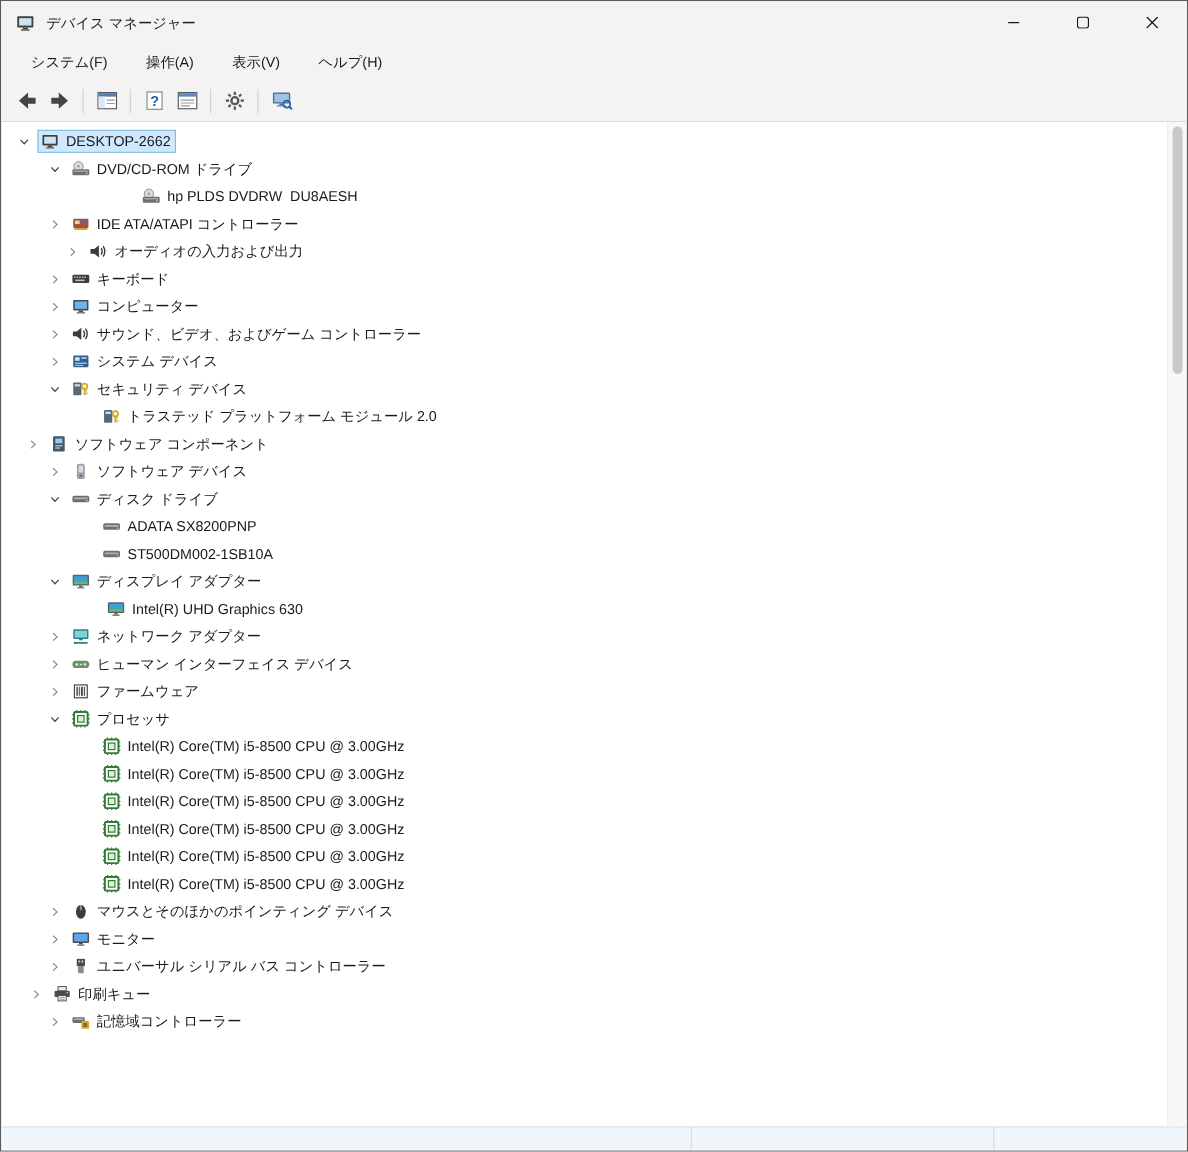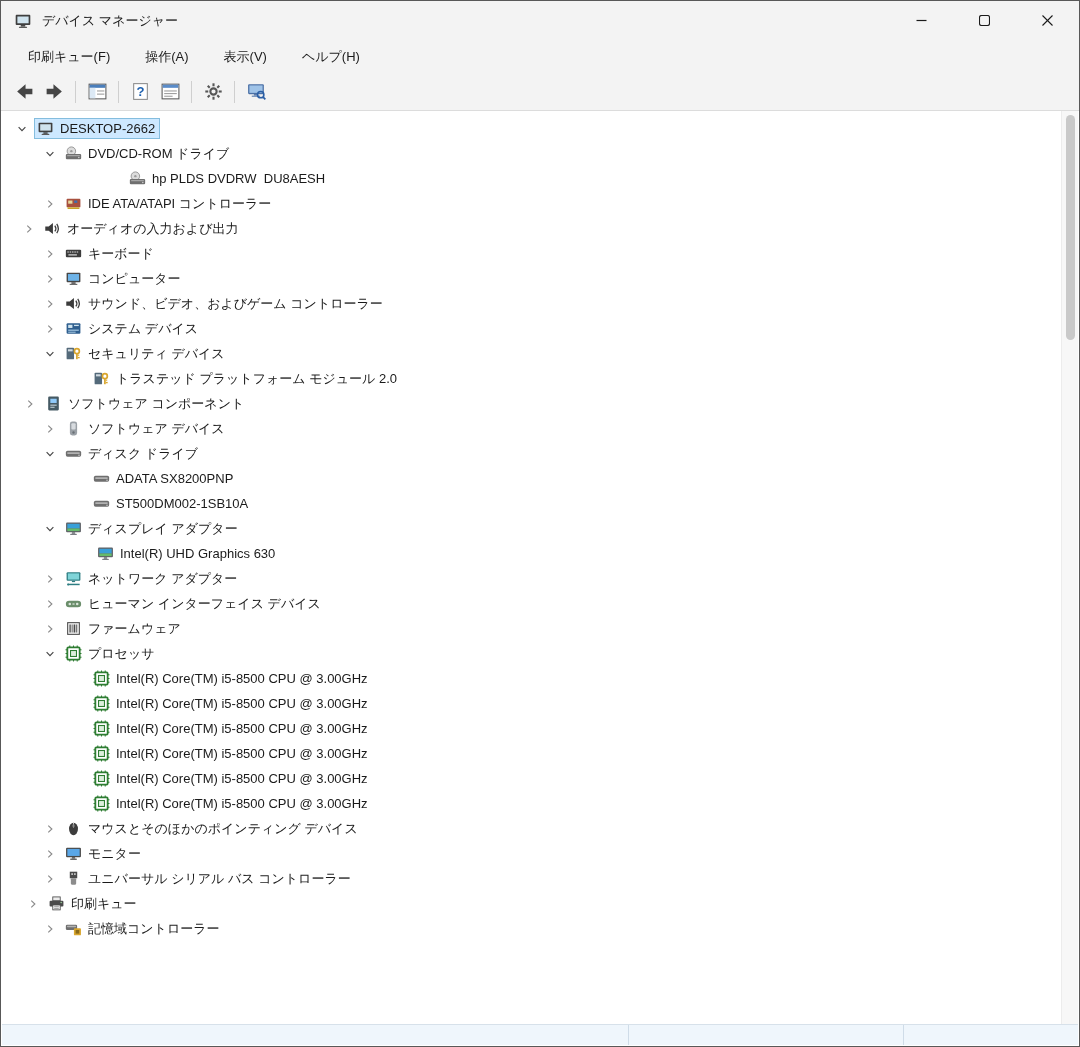--- a/index.html
+++ b/index.html
@@ -89,21 +89,21 @@
           <svg width="11" height="11" viewBox="0 0 11 11">
               <line x1="0.5" y1="0.5" x2="10.5" y2="10.5" stroke="#1a1a1a" stroke-width="1.1"></line>
               <line x1="10.5" y1="0.5" x2="0.5" y2="10.5" stroke="#1a1a1a" stroke-width="1.1"></line>
             </svg>
         </span>
       </button>
     </div>
   </div>
 
   <div class="menubar">
-    <span class="menu-item">印刷キュー(F)</span>
+    <span class="menu-item">システム(F)</span>
     <span class="menu-item">操作(A)</span>
     <span class="menu-item">表示(V)</span>
     <span class="menu-item">ヘルプ(H)</span>
   </div>
 
   <div class="toolbar">
       <button class="tool-btn">
         <span class="tool-icon">
           <svg viewBox="0 0 20 20" width="100%" height="100%">
             <path d="M11 3 L3 10 L11 17 L11 12.6 L17.5 12.6 L17.5 7.4 L11 7.4 Z" fill="#454545"></path>
@@ -246,21 +246,21 @@
             <svg viewBox="0 0 16 16" width="100%" height="100%">
               <rect x="1.5" y="3.6" width="13" height="8" rx="0.8" fill="#a8503e"></rect>
               <rect x="3" y="5.2" width="4" height="3" fill="#e6d79c"></rect>
               <rect x="8.6" y="5.2" width="3" height="2.2" fill="#3f6fae"></rect>
               <rect x="2.4" y="11.6" width="11.2" height="1.6" fill="#c9a227"></rect>
             </svg>
           </span>
           <span class="node-label">IDE ATA/ATAPI コントローラー</span>
         </span>
       </div>
-      <div class="tree-row" style="padding-left: 15px;">
+      <div class="tree-row" style="padding-left: 52px;">
         <span class="chevron">
           <svg viewBox="0 0 16 16" width="12" height="12">
             <path d="M5.7 3.5 L10.5 8 L5.7 12.5" fill="none" stroke="#8a8a8a" stroke-width="1.5"></path>
           </svg>
         </span>
         <span class="node-content">
           <span class="node-icon">
             <svg viewBox="0 0 16 16" width="100%" height="100%">
               <polygon points="1.2,6 4.4,6 8.4,2.8 8.4,13.2 4.4,10 1.2,10" fill="#3c3c3c"></polygon>
               <path d="M10.2 5.2 Q12.2 8 10.2 10.8" fill="none" stroke="#3c3c3c" stroke-width="1.2"></path>

